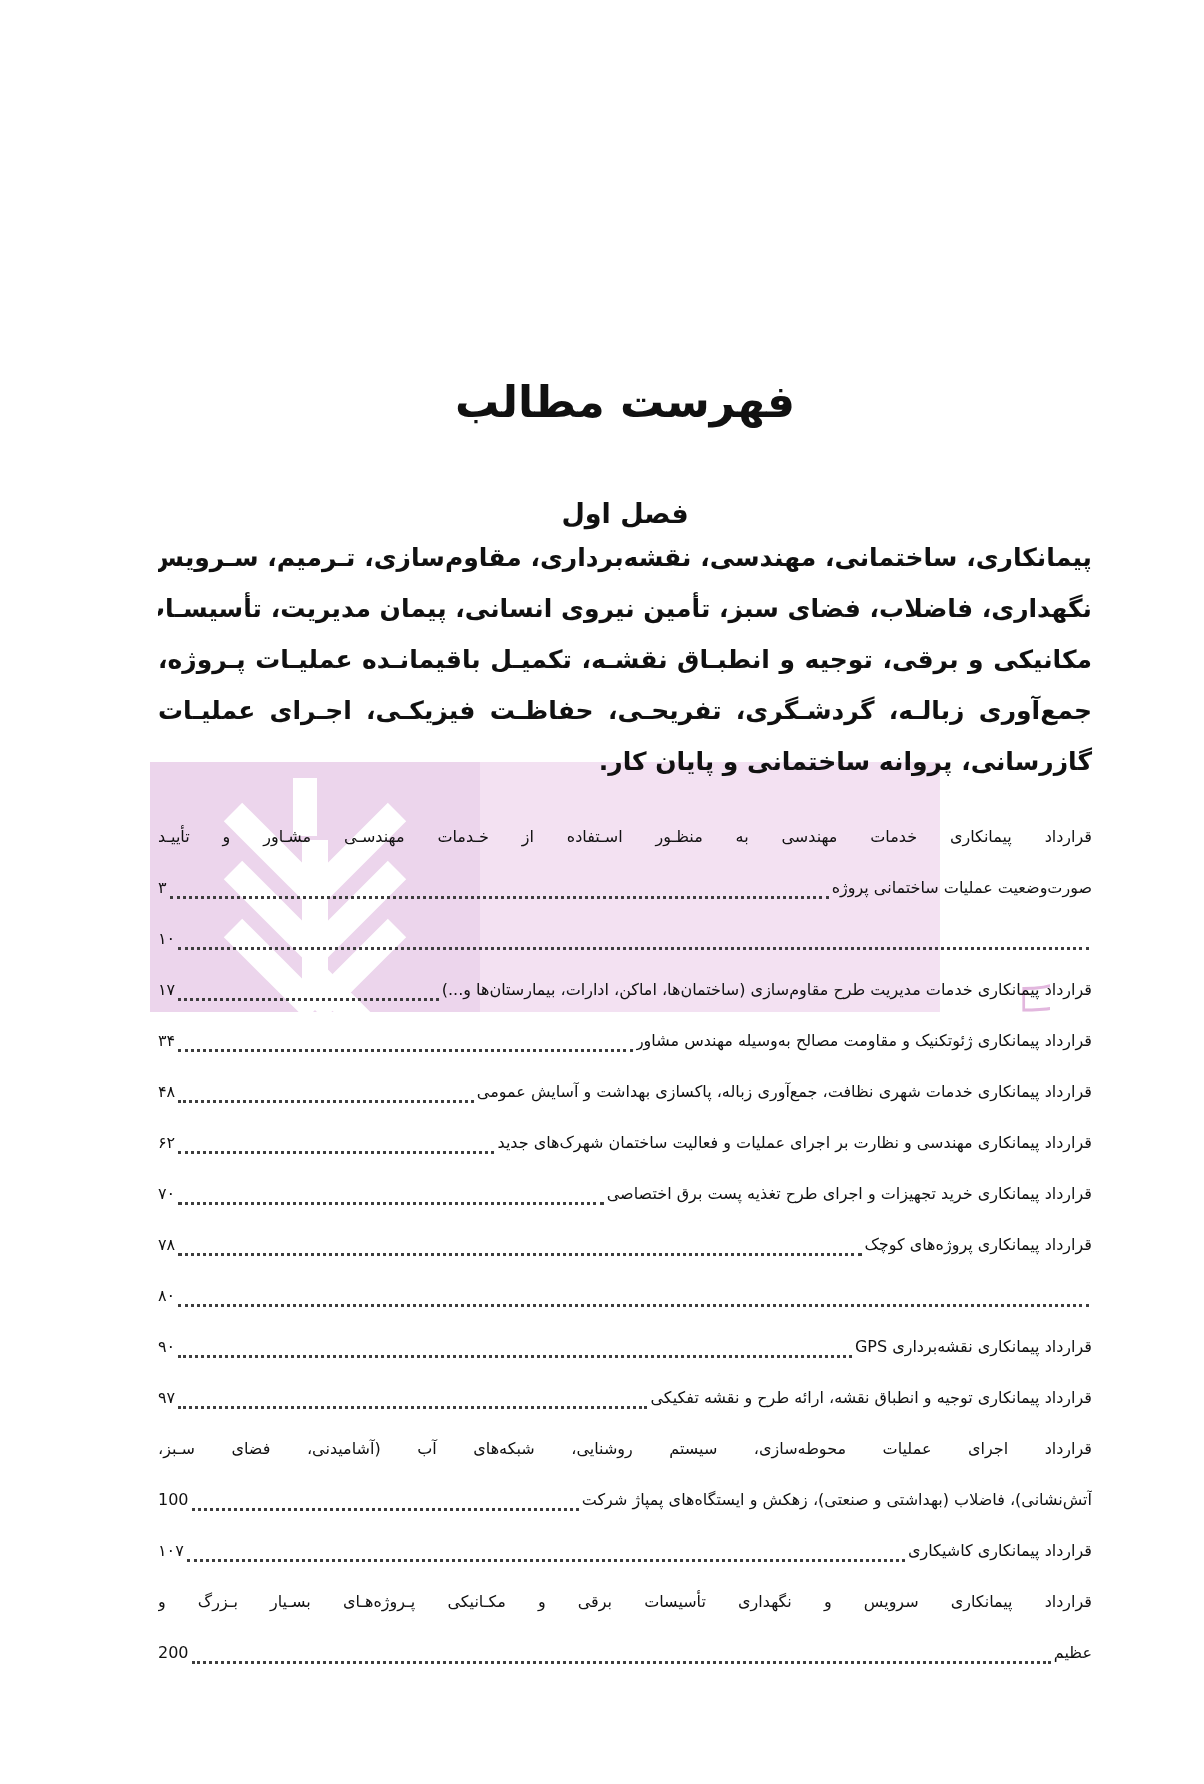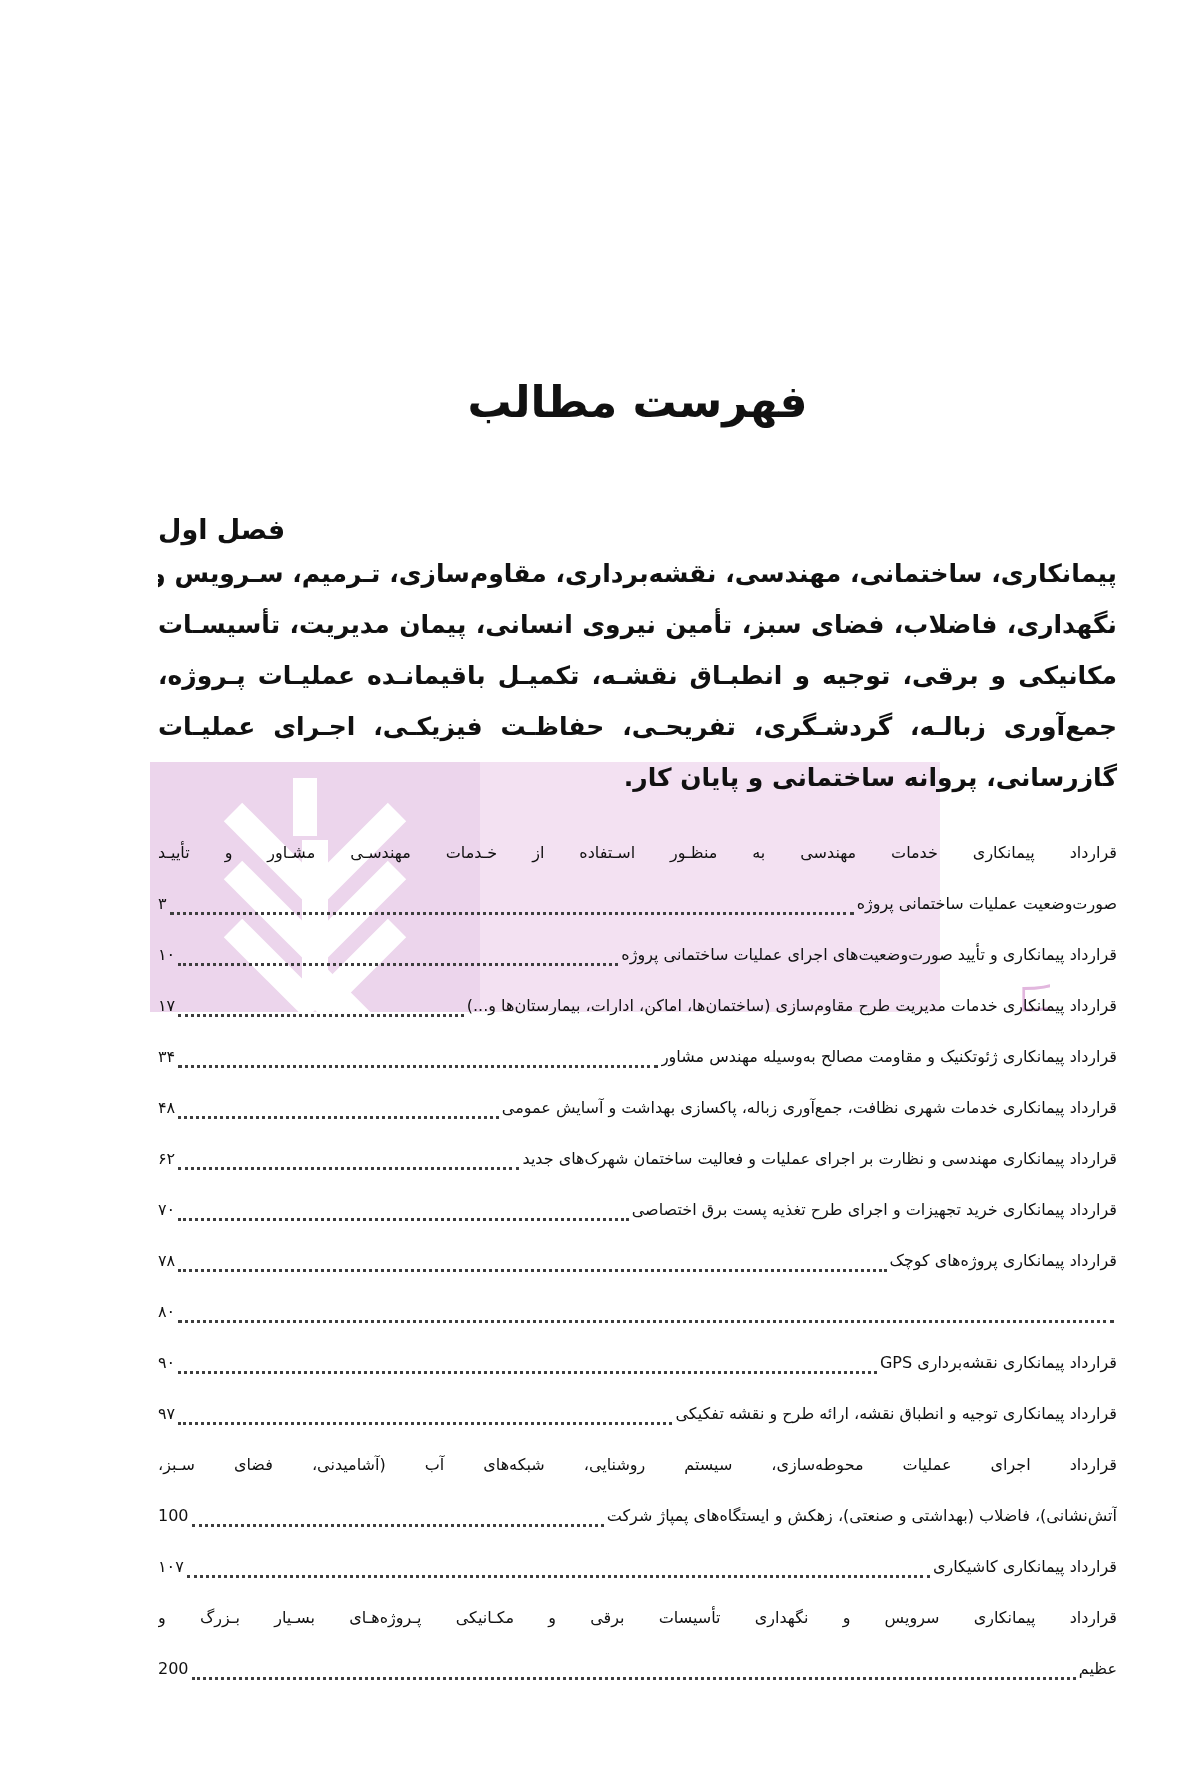--- a/index.html
+++ b/index.html
@@ -4,27 +4,27 @@
 <style>
   html,body{margin:0;padding:0}
   body{
     width:1204px;height:1784px;position:relative;overflow:hidden;
     background:#ffffff;color:#111111;
     font-family:"DejaVu Sans",sans-serif;
   }
   .watermark{position:absolute;left:150px;top:760px;z-index:0}
   .page{
     position:relative;z-index:1;direction:rtl;
-    padding:372px 87px 0 158px;
+    padding:372px 112px 0 158px;
   }
   .doc-title{
     text-align:center;font-size:44px;font-weight:bold;line-height:60px;
   }
   .chapter-heading{
-    text-align:left;font-size:27px;font-weight:bold;line-height:36px;margin-top:80px;
+    text-align:center;font-size:27px;font-weight:bold;line-height:36px;margin-top:64px;
   }
   .intro{font-size:25px;font-weight:bold;line-height:51px}
   .intro-line{text-align:justify;text-align-last:justify;white-space:nowrap;overflow:hidden}
   .intro-closing{text-align:right}
   .toc{margin-top:24px;font-size:16px;line-height:51px}
   .toc-cont-line{text-align:justify;text-align-last:justify;white-space:nowrap;overflow:hidden}
   .toc-row{display:flex;align-items:flex-end}
   .toc-title{flex:0 1 auto;white-space:nowrap;overflow:hidden;line-height:51px}
   .toc-page{flex:0 0 auto;white-space:nowrap;line-height:51px}
   .leader{flex:1 1 12px;height:0;border-bottom:3px dotted #3d3d3d;margin:0 3px 14px 3px;min-width:0}
@@ -71,21 +71,20 @@
   <div>
         <div class="toc-cont-line">قرارداد پیمانکاری خدمات مهندسی به منظـور اسـتفاده از خـدمات مهندسـی مشـاور و تأییـد</div>
         <div class="toc-row">
           <span class="toc-title">صورت‌وضعیت عملیات ساختمانی پروژه</span>
           <span class="leader"></span>
           <span class="toc-page">۳</span>
         </div>
       </div>
       <div>
         <div class="toc-row">
-          <span class="toc-title">قرارداد پیمانکاری و تأیید صورت‌وضعیت‌های اجرای عملیات ساختمانی پروژه</span>
           <span class="leader"></span>
           <span class="toc-page">۱۰</span>
         </div>
       </div>
       <div>
         <div class="toc-row">
           <span class="toc-title">قرارداد پیمانکاری خدمات مدیریت طرح مقاوم‌سازی (ساختمان‌ها، اماکن، ادارات، بیمارستان‌ها و...)</span>
           <span class="leader"></span>
           <span class="toc-page">۱۷</span>
         </div>

